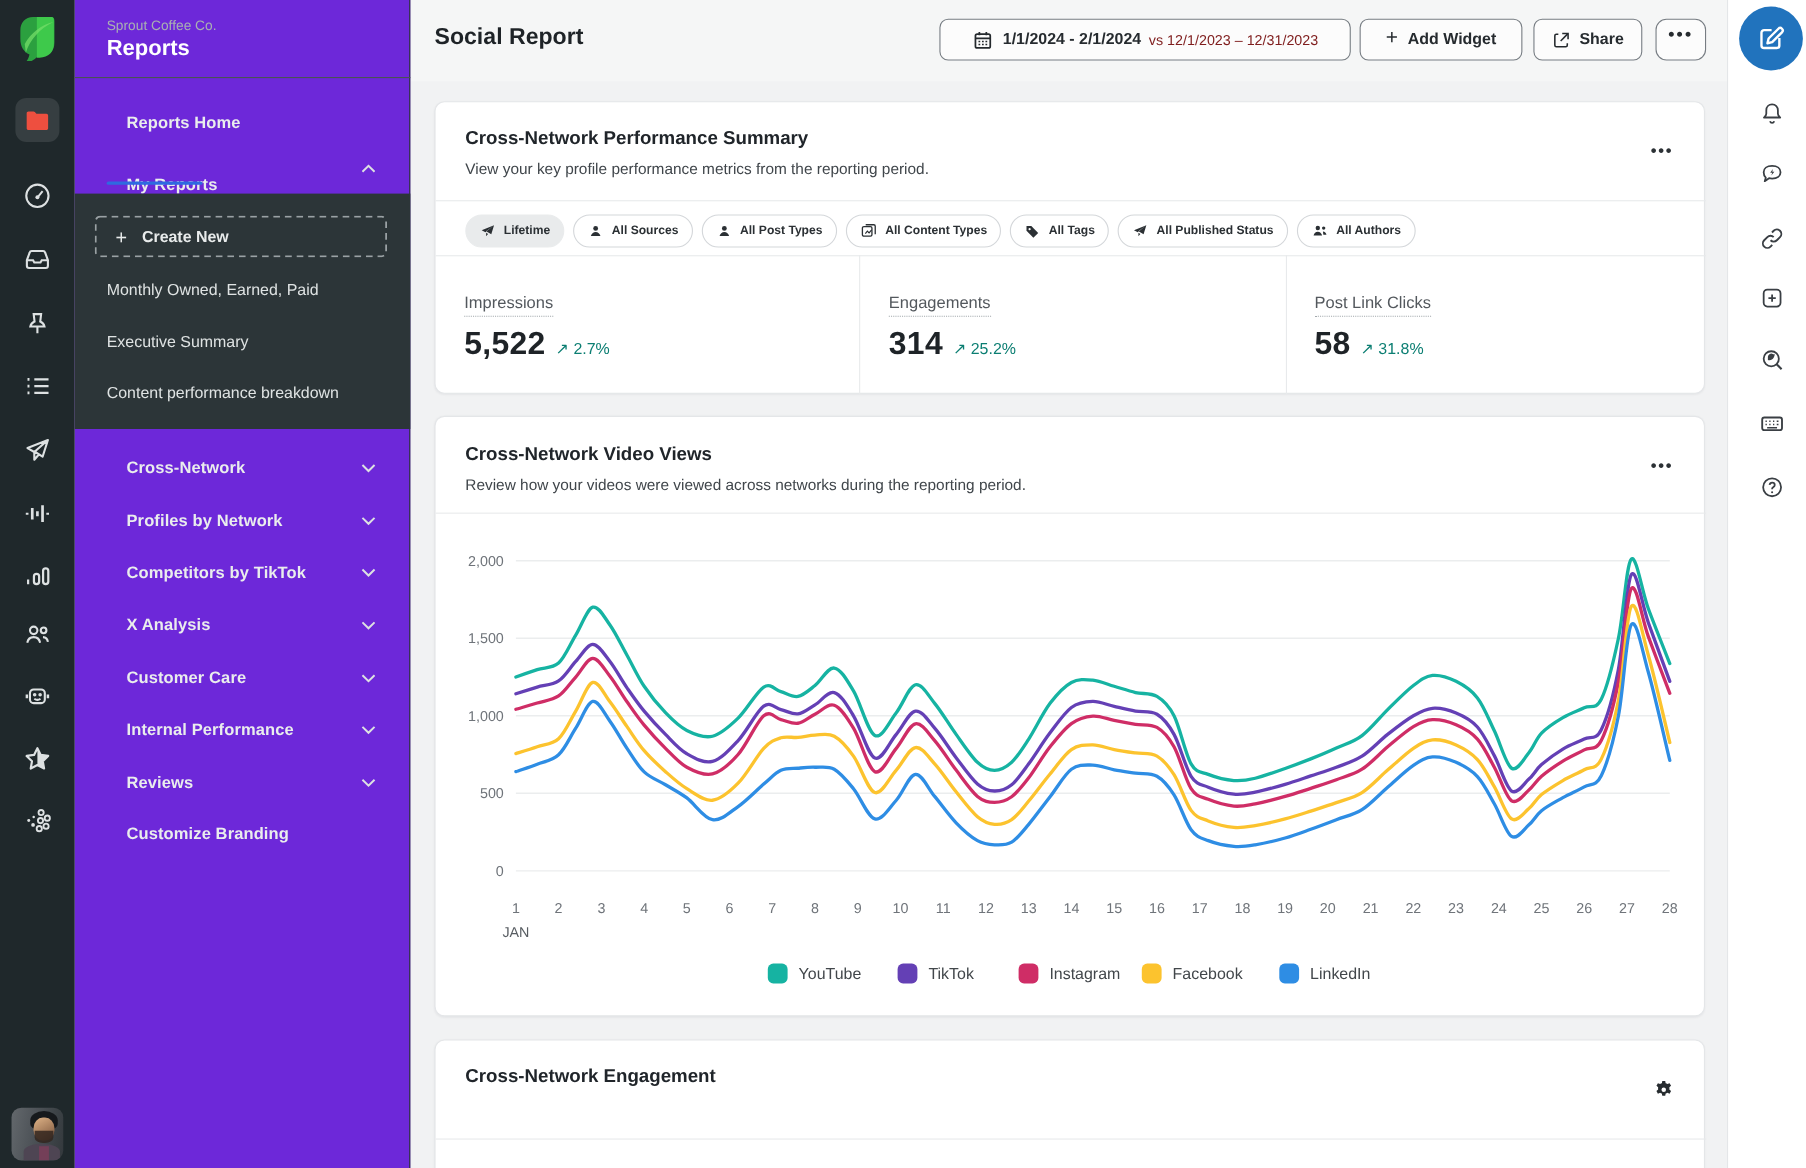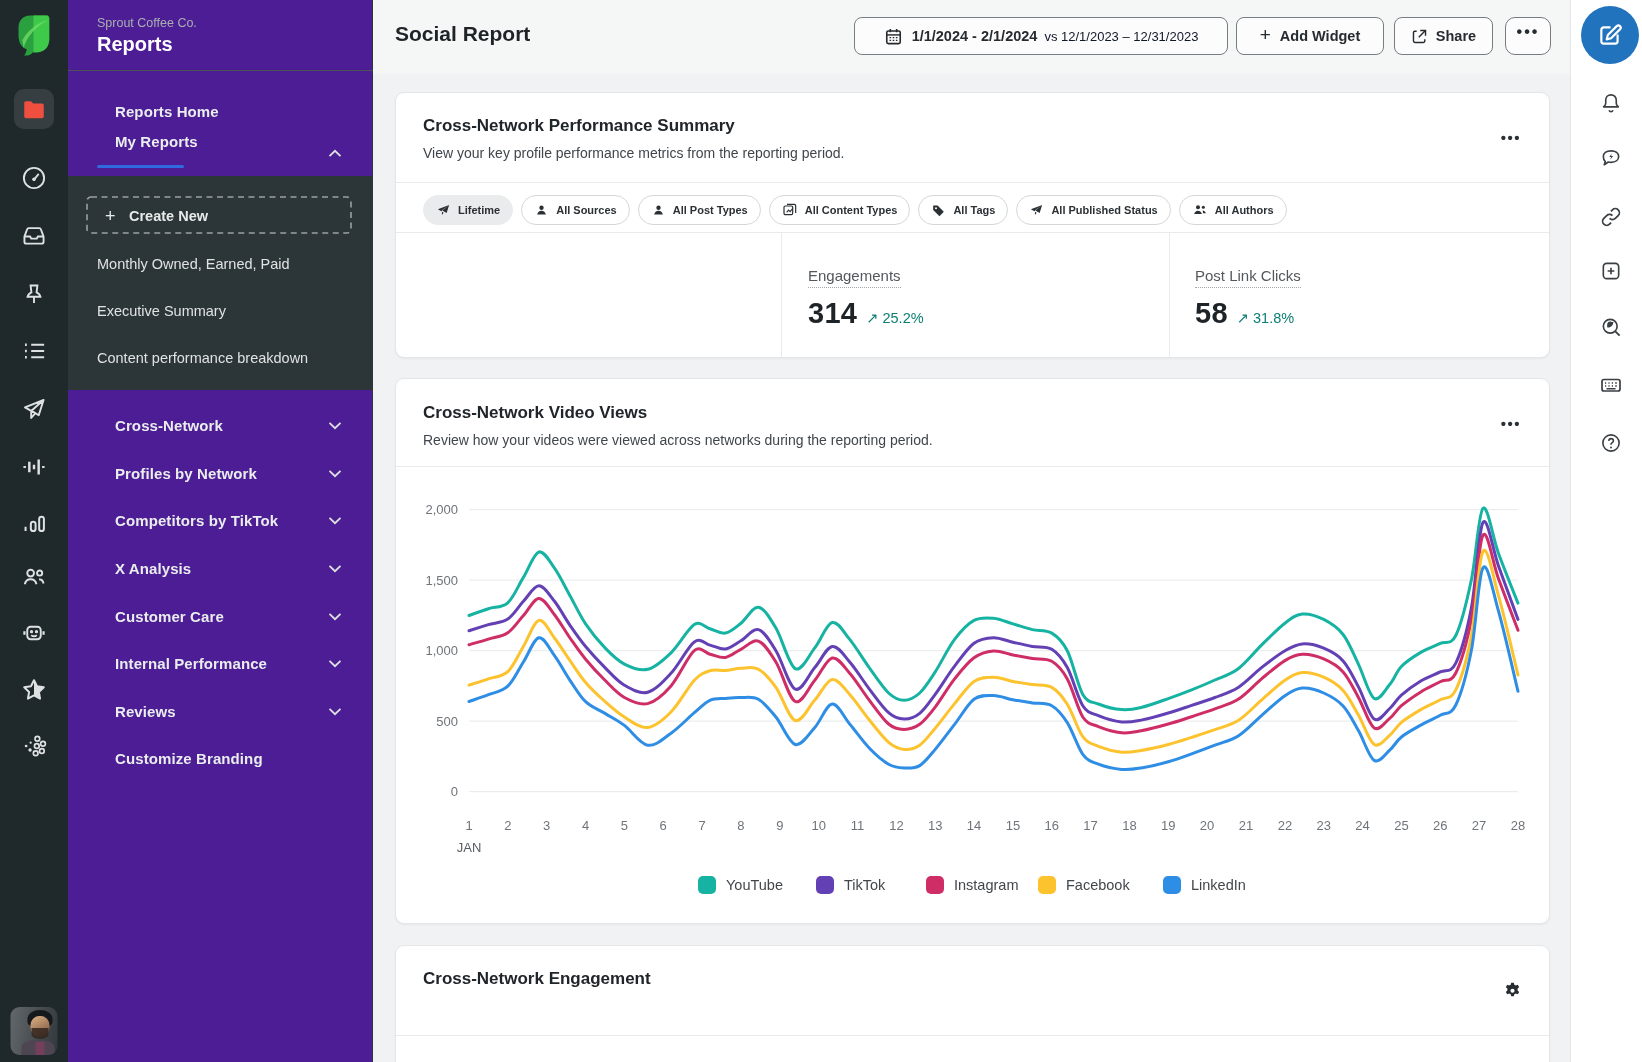--- a/index.html
+++ b/index.html
@@ -5,21 +5,21 @@
 * { margin:0; padding:0; box-sizing:border-box; }
 html,body { width:1642px; height:1062px; overflow:hidden; font-family:"Liberation Sans", sans-serif; }
 body { position:relative; background:#f1f2f3; }
 
 
 #rail { position:absolute; left:0; top:0; width:68px; height:1062px; background:#1f282b; }
 #rail .ric { position:absolute; left:50%; transform:translate(-50%,-50%); }
 #folderTile { position:absolute; left:14px; top:89px; width:40px; height:40px; background:#363e41; border-radius:10px; }
 
 
-#sidebar { position:absolute; left:68px; top:0; width:305px; height:1062px; background:#4c1d95; color:#e8ebeb; border-right:1px solid #2c3537; }
+#sidebar { position:absolute; left:68px; top:0; width:305px; height:1062px; background:#6d28d9; color:#e8ebeb; border-right:1px solid #2c3537; }
 #subpanel { position:absolute; left:0; top:176px; width:305px; height:214px; background:#2c3538; }
 .sbhead { position:absolute; left:29px; }
 .mi { position:absolute; left:29px; font-size:15px; font-weight:700; color:#eaeded; letter-spacing:.1px;margin-left:18px; }
 .mi2 { position:absolute; left:29px; font-size:14.5px; font-weight:400; color:#dfe3e3; }
 .chev { position:absolute; left:260px; }
 #sepTop { position:absolute; left:0; top:70px; width:305px; height:1px; background:#4a5254; }
 
 
 #main { position:absolute; left:373px; top:0; width:1197px; height:905px; background:#f1f2f3; }
 #hdr { position:absolute; left:0; top:0; width:1197px; height:74px; background:#f5f6f6; }
@@ -48,21 +48,21 @@
   <div id="hdr">
     <div style="position:absolute; left:22px; top:22px; font-size:21px; font-weight:700; color:#1e2327;">Social Report</div>
     <div class="btn" style="left:481px; width:374px;">
       <svg width="19" height="19" viewBox="0 0 24 24" fill="none" stroke="#24292d" stroke-width="2" style="margin-right:9px;">
           <rect x="3.5" y="5" width="17" height="16" rx="2"></rect>
           <path d="M3.5 10h17" stroke-width="1.8"></path>
           <path d="M8 2.5v4M16 2.5v4"></path>
           <path d="M7 13.5h2M11 13.5h2M15 13.5h2M7 17h2M11 17h2M15 17h2" stroke-width="1.6"></path>
         </svg>
       <span>1/1/2024 - 2/1/2024</span>
-        <span style="font-weight:400; color:#0f172a; font-size:13px; margin-left:7px;">vs 12/1/2023 – 12/31/2023</span>
+        <span style="font-weight:400; color:#7f1d1d; font-size:13px; margin-left:7px;">vs 12/1/2023 – 12/31/2023</span>
     </div>
     <div class="btn" style="left:863px; width:148px;"><span style="font-size:19px; font-weight:400; margin-right:9px; margin-top:-2px;">+</span>Add Widget</div>
     <div class="btn" style="left:1021px; width:99px;">
       <svg width="17" height="17" viewBox="0 0 24 24" fill="none" stroke="#24292d" stroke-width="2" style="margin-right:8px;">
           <path d="M8 4.5H5.5a2 2 0 0 0-2 2v12a2 2 0 0 0 2 2h12a2 2 0 0 0 2-2V16"></path>
           <path d="M13 3.5h7.5V11"></path>
           <path d="M20 4 11 13"></path>
         </svg>
       Share
     </div>
@@ -101,20 +101,21 @@
       <div class="chip"><svg width="16" height="16" viewBox="0 0 24 24" fill="#2b3034">
             <circle cx="9" cy="8" r="3"></circle>
             <path d="M3.2 18c.7-3 2.9-5 5.8-5s5.1 2 5.8 5H3.2z"></path>
             <circle cx="17" cy="8" r="2.3"></circle>
             <path d="M16 12.6c2.5.2 4.3 1.9 4.8 4.4h-4.2"></path>
           </svg>All Authors</div>
     </div>
     <div style="position:absolute; left:0; top:139px; width:1155px; height:1px; background:#e8eaec;"></div>
     <div style="position:absolute; left:385px; top:139px; width:1px; height:127px; background:#e8eaec;"></div>
     <div style="position:absolute; left:773px; top:139px; width:1px; height:127px; background:#e8eaec;"></div>
+    <div style="position:absolute; left:26px; top:174px;"><span class="metlabel">Impressions</span><br><span class="metnum" style="display:inline-block; margin-top:9px;">5,522</span><span class="metpct">↗&nbsp;2.7%</span></div>
     <div style="position:absolute; left:412px; top:174px;"><span class="metlabel">Engagements</span><br><span class="metnum" style="display:inline-block; margin-top:9px;">314</span><span class="metpct">↗&nbsp;25.2%</span></div>
     <div style="position:absolute; left:799px; top:174px;"><span class="metlabel">Post Link Clicks</span><br><span class="metnum" style="display:inline-block; margin-top:9px;">58</span><span class="metpct">↗&nbsp;31.8%</span></div>
   </div>
 
   <div id="card2" class="card" style="top:378px; height:546px;">
     <div style="position:absolute; left:27px; top:24px;" class="ctitle">Cross-Network Video Views</div>
     <div style="position:absolute; left:27px; top:53px;" class="csub">Review how your videos were viewed across networks during the reporting period.</div>
     <div class="dots3" style="right:28px; top:36px;">•••</div>
     <div style="position:absolute; left:0; top:87px; width:1155px; height:1px; background:#e8eaec;"></div>
     <svg style="position:absolute; left:0; top:0;" width="1155" height="559" viewBox="0 0 1155 559">
@@ -258,21 +259,21 @@
      <div style="position:absolute; left:11px; top:33px; width:33px; height:15px; border-radius:45% 45% 0 0; background:#4e4553;"></div>
      <div style="position:absolute; left:25px; top:35px; width:9px; height:13px; background:#743f58;"></div>
   </div>
 </div>
 
 <div id="sidebar">
   <div class="sbhead" style="top:16px; font-size:12.5px; color:#a9b0b2;">Sprout Coffee Co.</div>
   <div class="sbhead" style="top:33px; font-size:20px; font-weight:700; color:#fff;">Reports</div>
   <div id="sepTop"></div>
   <div class="mi" style="top:103px;">Reports Home</div>
-  <div class="mi" style="top:133px;">My Reports</div>
+  <div class="mi" style="top:160px;">My Reports</div>
   <div style="position:absolute; left:29px; top:165px; width:87px; height:3px; background:#2f6ae0; border-radius:2px;"></div>
   <svg class="chev" style="top:149px;" width="14" height="9" viewBox="0 0 14 9" fill="none" stroke="#dde1e2" stroke-width="1.8">
       <path d="M1.5 7.2 7 1.8l5.5 5.4"></path>
     </svg>
   <div id="subpanel">
     <svg style="position:absolute; left:18px; top:20px;" width="266" height="38">
         <rect x="1" y="1" width="264" height="36" rx="4" fill="none" stroke="#9aa1a4" stroke-width="1.6" stroke-dasharray="6 4.5"></rect>
       </svg>
     <div style="position:absolute; left:37px; top:30px; font-size:18px; font-weight:400; color:#e8ebeb;">+</div>
     <div style="position:absolute; left:61px; top:32px; font-size:14.5px; font-weight:700; color:#e8ebeb;">Create New</div>

